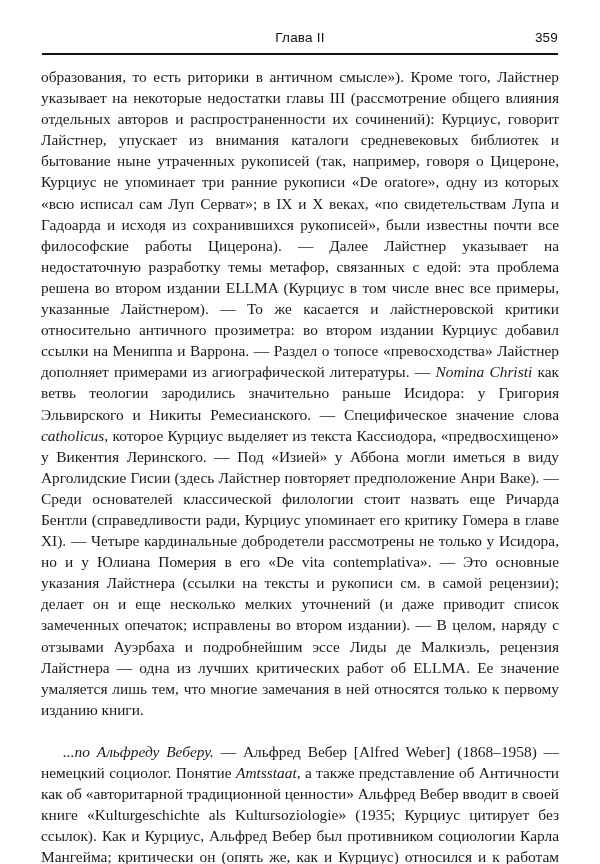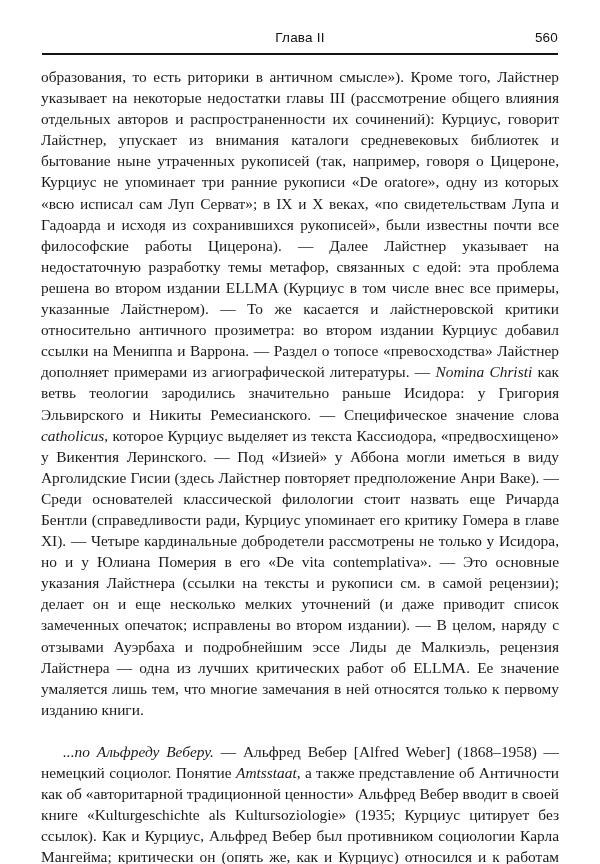--- a/index.html
+++ b/index.html
@@ -91,21 +91,21 @@
     margin-top: 17px;
   }
 </style>
 </head>
 <body style="background: rgb(255, 255, 255);">
 
 <div class="page" style="background: rgb(255, 255, 255);">
 
   <div class="running-head">
     <span class="chapter-title">Глава II</span>
-    <span class="folio">560</span>
+    <span class="folio">359</span>
   </div>
 
   <div class="head-rule" style="background: rgb(20, 20, 20);"></div>
 
   <div class="textblock" style="color: rgb(26, 26, 26);">
     <p id="para-laistner"><span>образования, то есть риторики в античном смысле»). Кроме того, Лайстнер указывает на некоторые недостатки главы III (рассмотрение общего влияния отдельных авторов и распространенности их сочинений): Курциус, говорит Лайстнер, упускает из внимания каталоги средневековых библиотек и бытование ныне утраченных рукописей (так, например, говоря о Цицероне, Курциус не упоминает три ранние рукописи «De oratore», одну из которых «всю исписал сам Луп Серват»; в IX и X веках, «по свидетельствам Лупа и Гадоарда и исходя из сохранившихся рукописей», были известны почти все философские работы Цицерона). — Далее Лайстнер указывает на недостаточную разработку темы метафор, связанных с едой: эта проблема решена во втором издании ELLMA (Курциус в том числе внес все примеры, указанные Лайстнером). — То же касается и лайстнеровской критики относительно античного прозиметра: во втором издании Курциус добавил ссылки на Мениппа и Варрона. — Раздел о топосе «превосходства» Лайстнер дополняет примерами из агиографической литературы. — </span><i>Nomina Christi</i><span> как ветвь теологии зародились значительно раньше Исидора: у Григория Эльвирского и Никиты Ремесианского. — Специфическое значение слова </span><i>catholicus</i><span>, которое Курциус выделяет из текста Кассиодора, «предвосхищено» у Викентия Леринского. — Под «Изией» у Аббона могли иметься в виду Арголидские Гисии (здесь Лайстнер повторяет предположение Анри Ваке). — Среди основателей классической филологии стоит назвать еще Ричарда Бентли (справедливости ради, Курциус упоминает его критику Гомера в главе XI). — Четыре кардинальные добродетели рассмотрены не только у Исидора, но и у Юлиана Померия в его «De vita contemplativa». — Это основные указания Лайстнера (ссылки на тексты и рукописи см. в самой рецензии); делает он и еще несколько мелких уточнений (и даже приводит список замеченных опечаток; исправлены во втором издании). — В целом, наряду с отзывами Ауэрбаха и подробнейшим эссе Лиды де Малкиэль, рецензия Лайстнера — одна из лучших критических работ об ELLMA. Ее значение умаляется лишь тем, что многие замечания в ней относятся только к первому изданию книги.</span></p>
     <div class="para-gap"></div>
     <p id="para-alfred-weber" class="indented"><i>...по Альфреду Веберу.</i><span> — Альфред Вебер [Alfred Weber] (1868–1958) — немецкий социолог. Понятие </span><i>Amtsstaat</i><span>, а также представление об Античности как об «авторитарной традиционной ценности» Альфред Вебер вводит в своей книге «Kulturgeschichte als Kultursoziologie» (1935; Курциус цитирует без ссылок). Как и Курциус, Альфред Вебер был противником социологии Карла Мангейма; критически он (опять же, как и Курциус) относился и к работам своего старшего брата, Макса Вебера. В ELLMA Курциус характеризует работы Вебера-младшего как «орнаментальные труды, выполненные наподобие античных бронз». — О споре Курциуса с Мангеймом см. в предисловии С. Л. Козлова к настоящему изданию.</span></p>
   </div>
 

